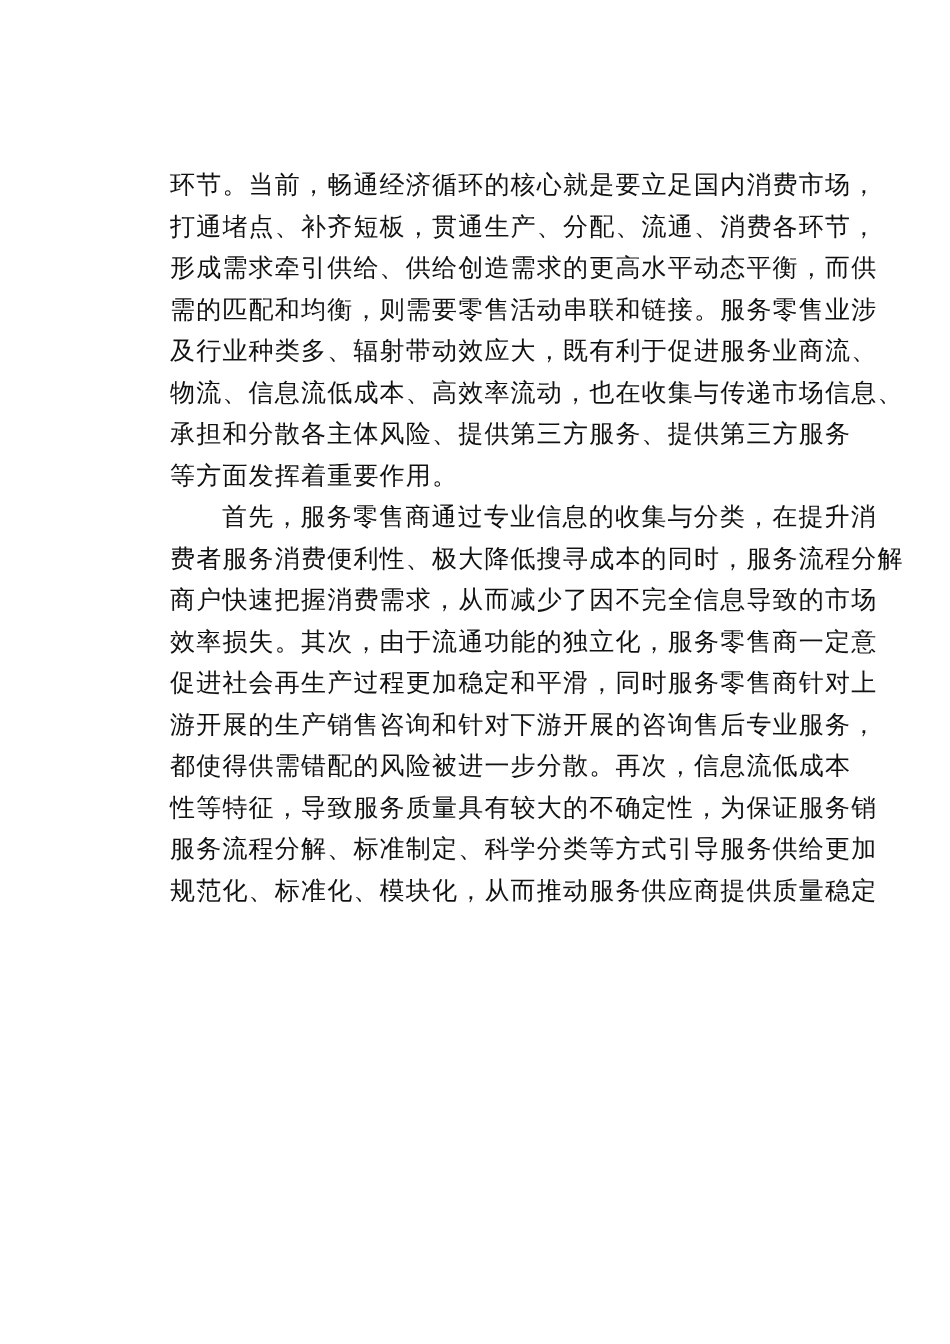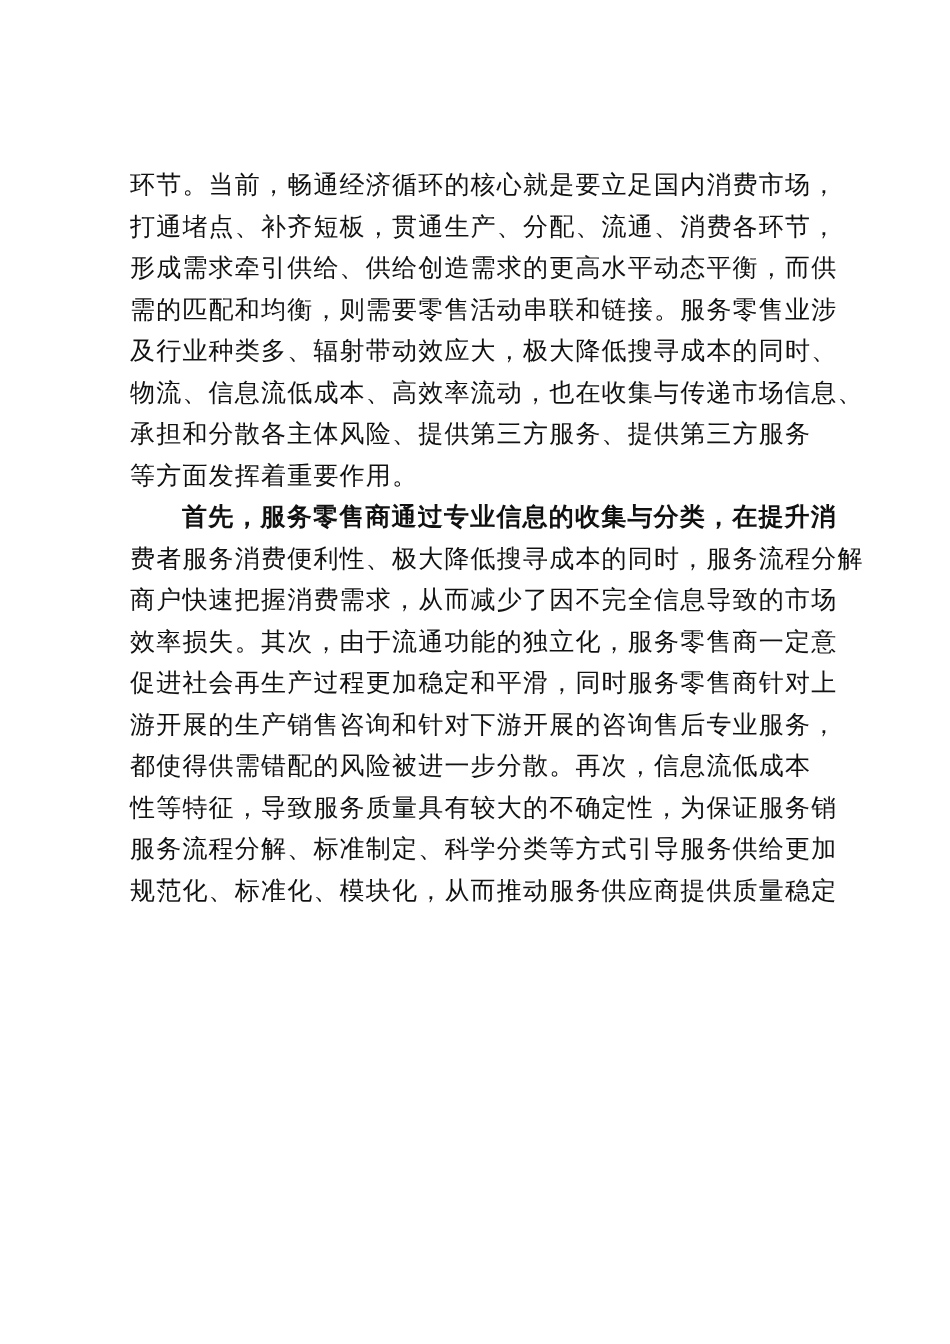--- a/index.html
+++ b/index.html
@@ -29,38 +29,38 @@
       font-family: "DejaVu Serif", "Liberation Serif", serif;
       font-size: 25px;
       color: #111111;
       line-height: 41.5px;
       letter-spacing: 1.2px;
     }
     .line {
       display: block;
       white-space: nowrap;
       height: 41.5px;
+      margin-left: 40px;
     }
     .line.indent {
       padding-left: 52px;
-      font-weight: bold;
     }
   </style>
 </head>
 <body>
 
 <div class="page">
   <div class="text-block">
 
     <div>
       <span class="line">环节。当前，畅通经济循环的核心就是要立足国内消费市场，</span>
       <span class="line">打通堵点、补齐短板，贯通生产、分配、流通、消费各环节，</span>
       <span class="line">形成需求牵引供给、供给创造需求的更高水平动态平衡，而供</span>
       <span class="line">需的匹配和均衡，则需要零售活动串联和链接。服务零售业涉</span>
-      <span class="line">及行业种类多、辐射带动效应大，极大降低搜寻成本的同时、</span>
+      <span class="line">及行业种类多、辐射带动效应大，既有利于促进服务业商流、</span>
       <span class="line">物流、信息流低成本、高效率流动，也在收集与传递市场信息、</span>
       <span class="line">承担和分散各主体风险、提供第三方服务、提供第三方服务</span>
       <span class="line">等方面发挥着重要作用。</span>
     </div>
 
     <div>
       <span class="line indent">首先，服务零售商通过专业信息的收集与分类，在提升消</span>
       <span class="line">费者服务消费便利性、极大降低搜寻成本的同时，服务流程分解</span>
       <span class="line">商户快速把握消费需求，从而减少了因不完全信息导致的市场</span>
       <span class="line">效率损失。其次，由于流通功能的独立化，服务零售商一定意</span>

